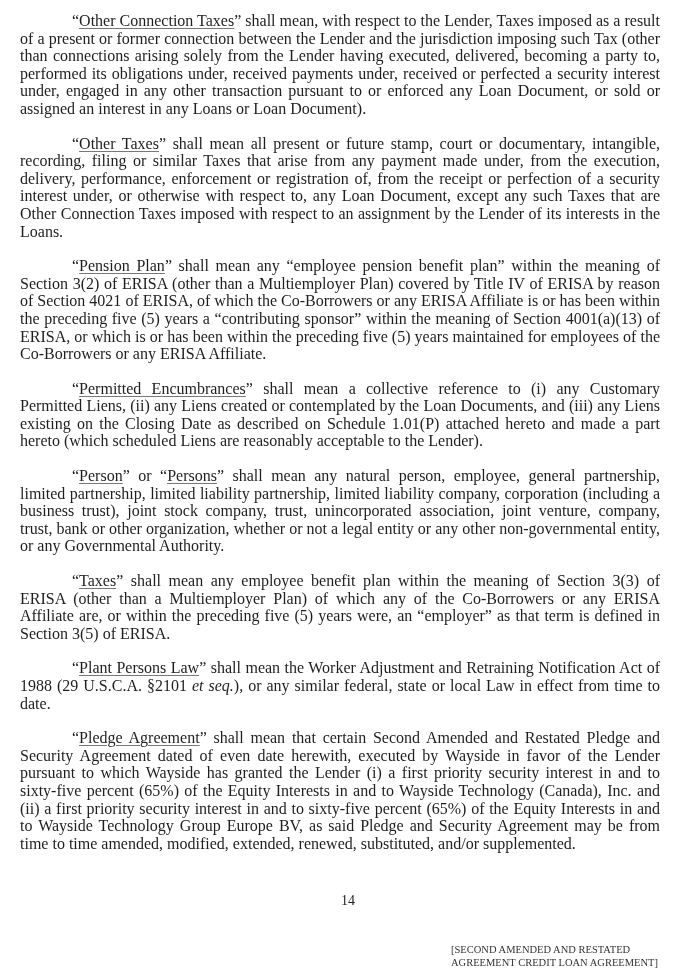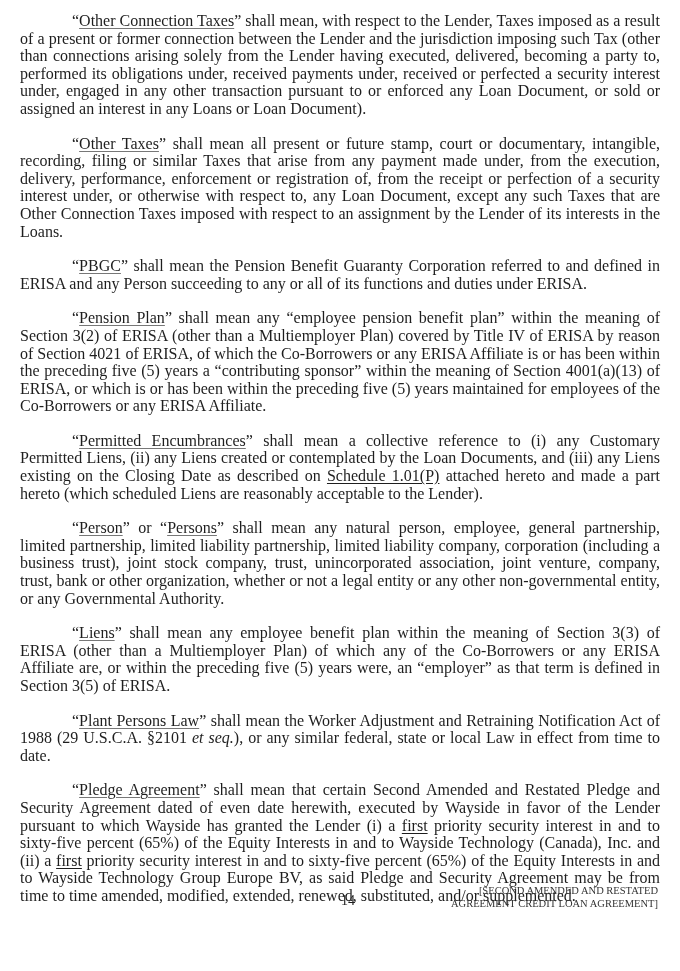--- a/index.html
+++ b/index.html
@@ -19,63 +19,62 @@
       font-size: 16px;
       line-height: 17.6px;
       color: #1e1e1e;
     }
     .para {
       text-align: justify;
       text-indent: 52px;
       margin: 0 0 17px 0;
     }
     .term { text-decoration: underline; text-decoration-color: #777; text-underline-offset: 2px; }
-    .uline { text-decoration: underline; text-underline-offset: 2px; }
+    .uline { text-underline-offset: 2px; }
     .ital { font-style: italic; }
     .page-number {
       position: absolute;
       left: 0;
       top: 893px;
       width: 680px;
       text-align: center;
       font-family: "Liberation Serif", serif;
       font-size: 14px;
       color: #1e1e1e;
       margin-left: 8px;
     }
     .footer {
       position: absolute;
       right: 22px;
-      top: 884px;
-      text-align: right;
+      top: 943px;
+      text-align: left;
       font-family: "Liberation Serif", serif;
       font-size: 10.5px;
       line-height: 13px;
       color: #333;
     }
   </style>
 </head>
 <body>
 
 <div class="page">
 
   <p class="para"><span>“</span><span class="term">Other Connection Taxes</span><span>” shall mean, with respect to the Lender, Taxes imposed as a result of a present or former connection between the Lender and the jurisdiction imposing such Tax (other than connections arising solely from the Lender having executed, delivered, becoming a party to, performed its obligations under, received payments under, received or perfected a security interest under, engaged in any other transaction pursuant to or enforced any Loan Document, or sold or assigned an interest in any Loans or Loan Document).</span></p>
 
   <p class="para"><span>“</span><span class="term">Other Taxes</span><span>” shall mean all present or future stamp, court or documentary, intangible, recording, filing or similar Taxes that arise from any payment made under, from the execution, delivery, performance, enforcement or registration of, from the receipt or perfection of a security interest under, or otherwise with respect to, any Loan Document, except any such Taxes that are Other Connection Taxes imposed with respect to an assignment by the Lender of its interests in the Loans.</span></p>
 
-  <p class="para"><span>“</span><span class="term">PBGC</span><span>” shall mean the Pension Benefit Guaranty Corporation referred to and defined in ERISA and any Person succeeding to any or all of its functions and duties under ERISA.</span></p>
 
   <p class="para"><span>“</span><span class="term">Pension Plan</span><span>” shall mean any “employee pension benefit plan” within the meaning of Section 3(2) of ERISA (other than a Multiemployer Plan) covered by Title IV of ERISA by reason of Section 4021 of ERISA, of which the Co-Borrowers or any ERISA Affiliate is or has been within the preceding five (5) years a “contributing sponsor” within the meaning of Section 4001(a)(13) of ERISA, or which is or has been within the preceding five (5) years maintained for employees of the Co-Borrowers or any ERISA Affiliate.</span></p>
 
 
   <p class="para"><span>“</span><span class="term">Permitted Encumbrances</span><span>” shall mean a collective reference to (i) any Customary Permitted Liens, (ii) any Liens created or contemplated by the Loan Documents, and (iii) any Liens existing on the Closing Date as described on </span><span class="uline">Schedule 1.01(P)</span><span> attached hereto and made a part hereto (which scheduled Liens are reasonably acceptable to the Lender).</span></p>
 
   <p class="para"><span>“</span><span class="term">Person</span><span>” or “</span><span class="term">Persons</span><span>” shall mean any natural person, employee, general partnership, limited partnership, limited liability partnership, limited liability company, corporation (including a business trust), joint stock company, trust, unincorporated association, joint venture, company, trust, bank or other organization, whether or not a legal entity or any other non-governmental entity, or any Governmental Authority.</span></p>
 
-  <p class="para"><span>“</span><span class="term">Liens</span><span>” shall mean any employee benefit plan within the meaning of Section 3(3) of ERISA (other than a Multiemployer Plan) of which any of the Co-Borrowers or any ERISA Affiliate are, or within the preceding five (5) years were, an “employer” as that term is defined in Section 3(5) of ERISA.</span></p>
+  <p class="para"><span>“</span><span class="term">Taxes</span><span>” shall mean any employee benefit plan within the meaning of Section 3(3) of ERISA (other than a Multiemployer Plan) of which any of the Co-Borrowers or any ERISA Affiliate are, or within the preceding five (5) years were, an “employer” as that term is defined in Section 3(5) of ERISA.</span></p>
 
   <p class="para"><span>“</span><span class="term">Plant Persons Law</span><span>” shall mean the Worker Adjustment and Retraining Notification Act of 1988 (29 U.S.C.A. §2101 </span><span class="ital">et seq.</span><span>), or any similar federal, state or local Law in effect from time to date.</span></p>
 
   <p class="para"><span>“</span><span class="term">Pledge Agreement</span><span>” shall mean that certain Second Amended and Restated Pledge and Security Agreement dated of even date herewith, executed by Wayside in favor of the Lender pursuant to which Wayside has granted the Lender (i) a </span><span class="uline">first</span><span> priority security interest in and to sixty-five percent (65%) of the Equity Interests in and to Wayside Technology (Canada), Inc. and (ii) a </span><span class="uline">first</span><span> priority security interest in and to sixty-five percent (65%) of the Equity Interests in and to Wayside Technology Group Europe BV, as said Pledge and Security Agreement may be from time to time amended, modified, extended, renewed, substituted, and/or supplemented.</span></p>
 
 </div>
 
 <div class="page-number">14</div>
 
 <div class="footer">

